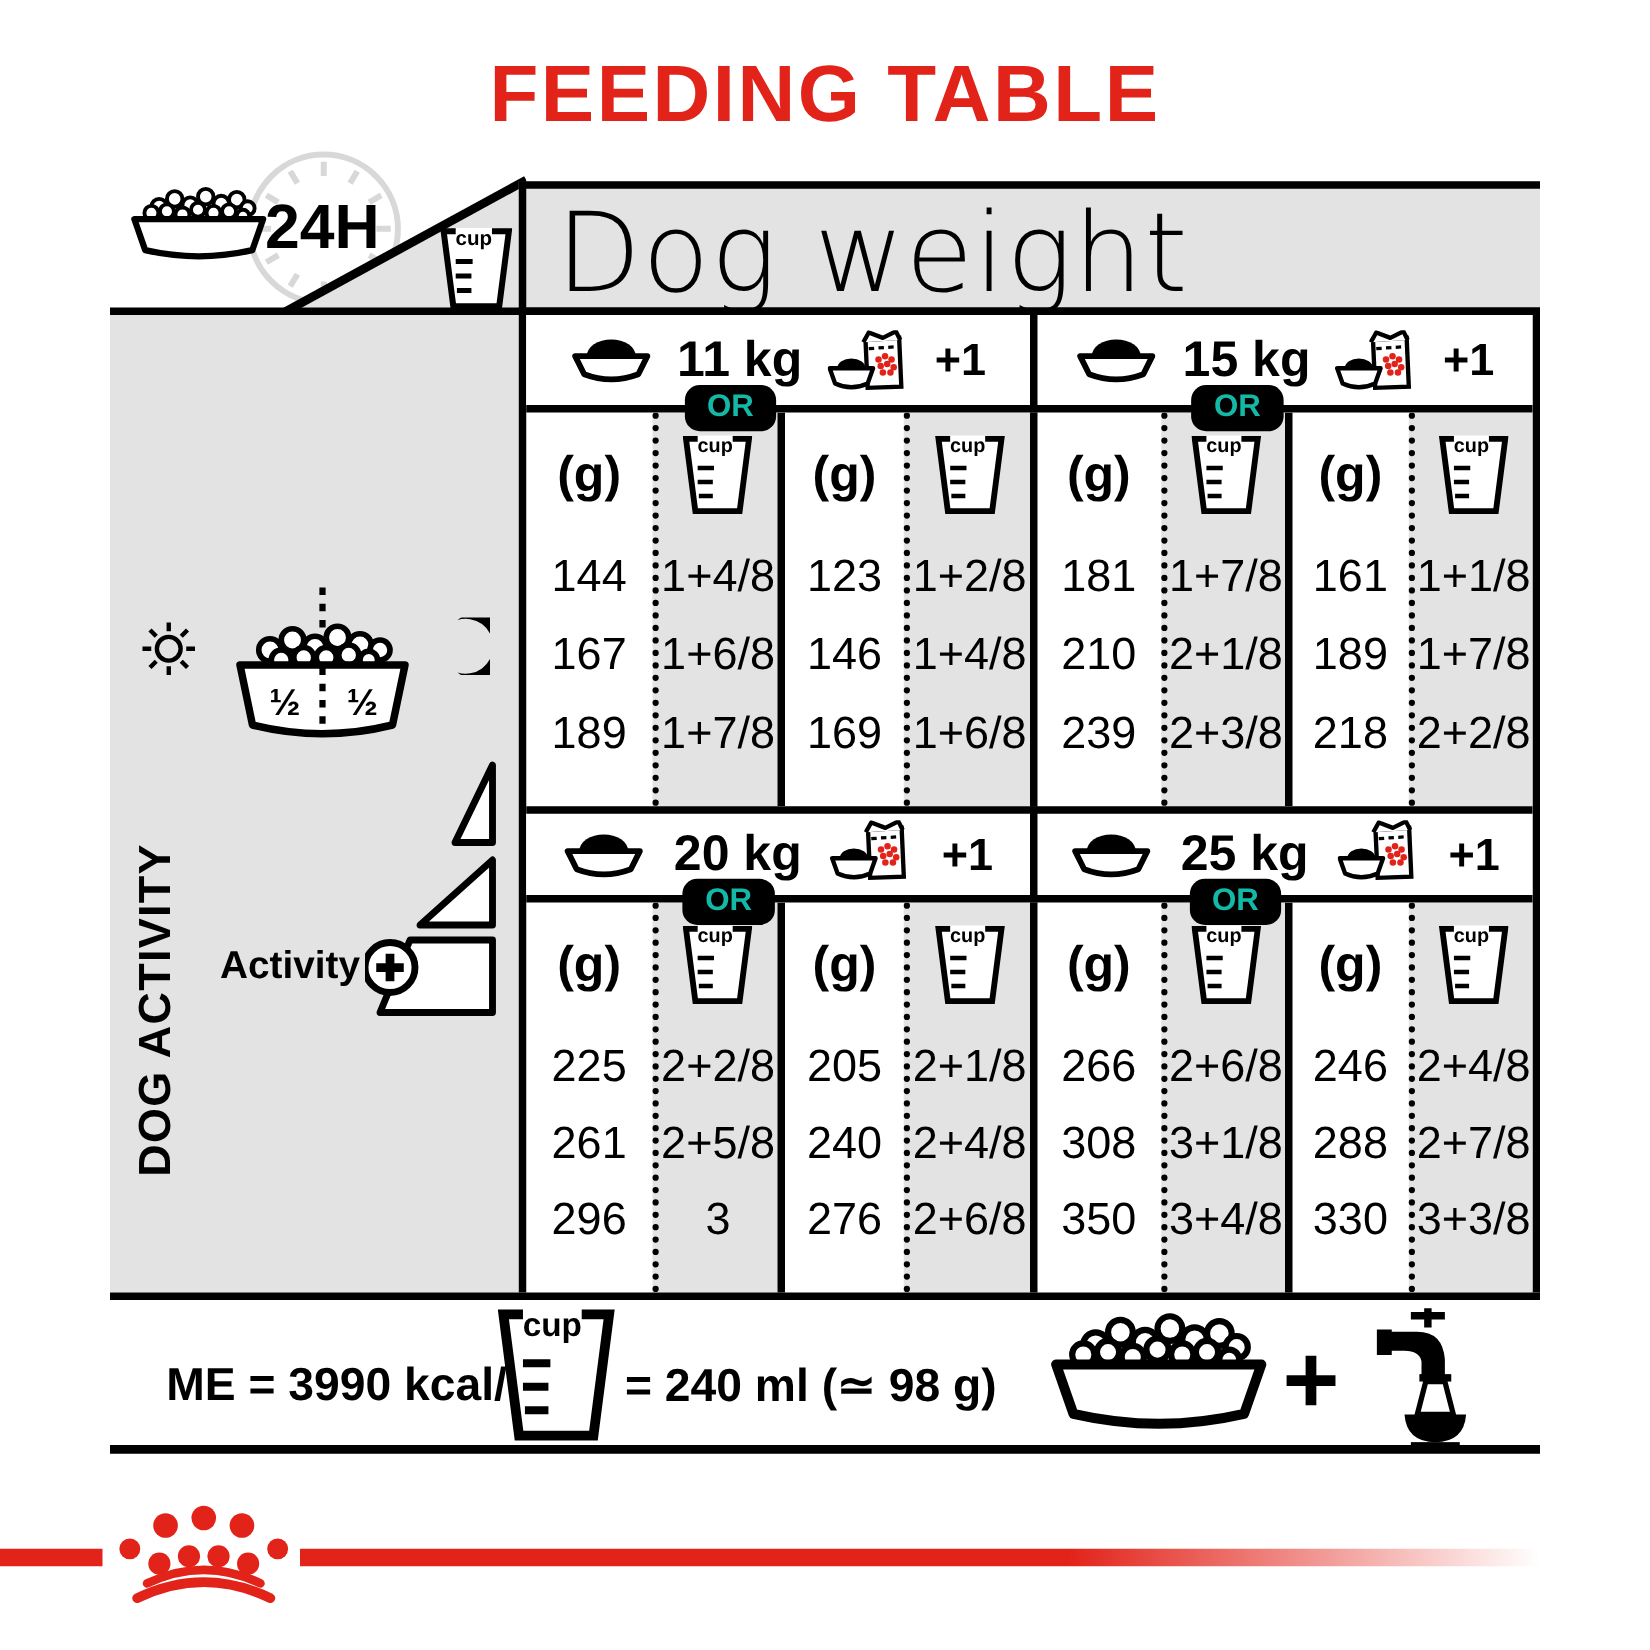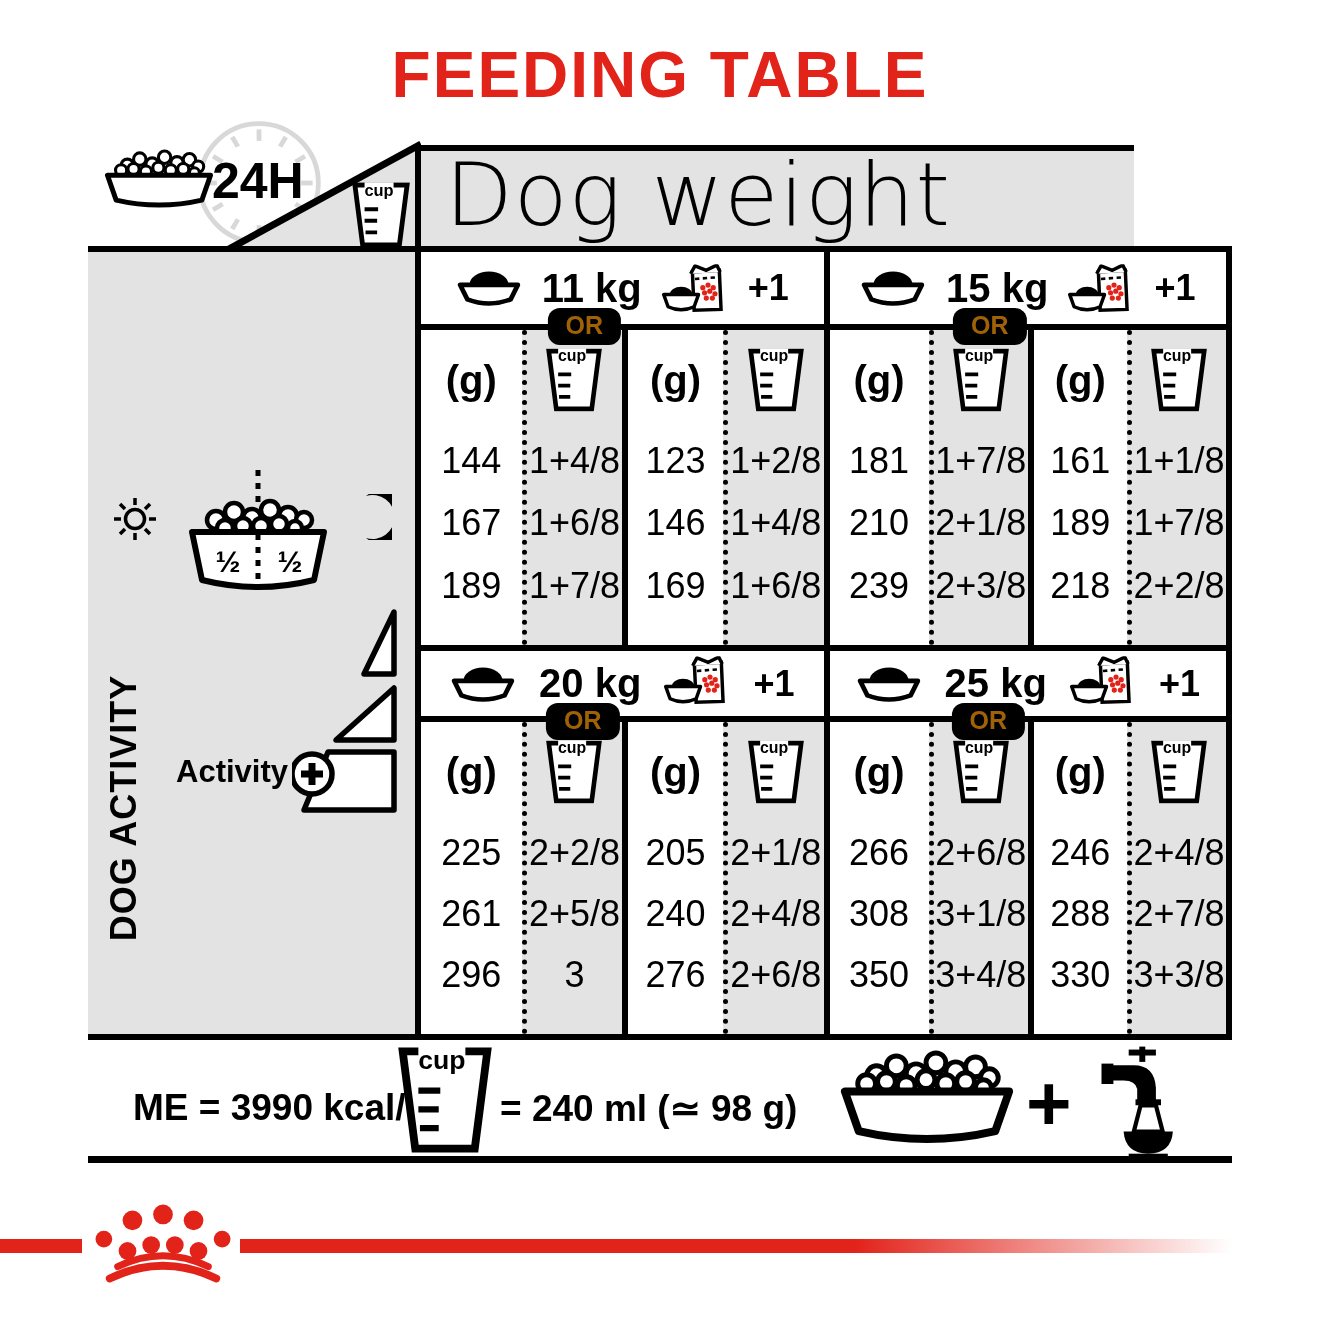--- a/index.html
+++ b/index.html
@@ -19,23 +19,23 @@
   
   .clock-svg{position:absolute;left:192px;top:116px;width:134px;height:134px;}
   .clock-label{position:absolute;left:212px;top:152px;font-size:50px;font-weight:bold;}
   .topbowl-svg{position:absolute;left:100px;top:146px;width:118px;height:66px;}
 
   
   .wedge-svg{position:absolute;left:180px;top:140px;width:241px;height:118px;}
   .wedge-cup{position:absolute;left:352px;top:182px;width:58px;height:66px;}
 
   
-  .dogweight{position:absolute;left:415px;top:145px;width:719px;height:107px;
+  .dogweight{position:absolute;left:415px;top:145px;width:817px;height:107px;
              background:var(--gray);border-top:6px solid #000;border-bottom:6px solid #000;
-             border-left:6px solid #000;display:flex;align-items:flex-end;}
+             border-left:6px solid #000;display:flex;align-items:flex-start;}
   .dogweight span{font-size:88px;font-weight:200;letter-spacing:1px;padding-left:24px;
                   font-family:"DejaVu Sans","Liberation Sans",sans-serif;}
 
   
   .line-top{position:absolute;left:88px;top:246px;width:1144px;height:6px;background:#000;}
   .line-bottom{position:absolute;left:88px;top:1034px;width:1144px;height:6px;background:#000;}
   .line-footer{position:absolute;left:88px;top:1156px;width:1144px;height:7px;background:#000;}
 
   
   .sidebar{position:absolute;left:88px;top:252px;width:327px;height:782px;background:var(--gray);}
@@ -54,21 +54,21 @@
         display:grid;grid-template-columns:1fr 1fr;grid-template-rows:78px 315px 77px 312px;}
   .rightcell{border-left:6px solid #000;}
   .band{position:relative;background:#fff;border-bottom:6px solid #000;
         display:flex;align-items:center;justify-content:center;gap:20px;z-index:2;}
   .band.lower{border-top:6px solid #000;gap:23px;}
   .bowl-svg{width:66px;height:38px;flex:none;}
   .pouch-svg{width:66px;height:58px;flex:none;align-self:flex-end;margin-bottom:3px;}
   .kgwrap{position:relative;}
   .kg{font-size:40px;font-weight:bold;white-space:nowrap;}
   .orbadge{position:absolute;left:50%;bottom:-34px;transform:translateX(-60%);
-           background:#000;color:#a16207;font-size:25px;font-weight:bold;
+           background:#000;color:#14b8a6;font-size:25px;font-weight:bold;
            padding:3px 18px 5px 18px;border-radius:12px;z-index:3;}
   .plusone{font-size:36px;font-weight:bold;}
 
   .datacell{display:flex;}
   .dcol{width:25%;display:flex;flex-direction:column;padding-bottom:28px;}
   .dcol.cup{background:var(--gray);border-left:5px dotted #000;}
   .dcol.sep{border-left:6px solid #000;}
   .dhead{height:100px;flex:none;display:flex;align-items:center;justify-content:center;
          font-size:40px;font-weight:bold;}
   .cup-svg{width:56px;height:64px;}

